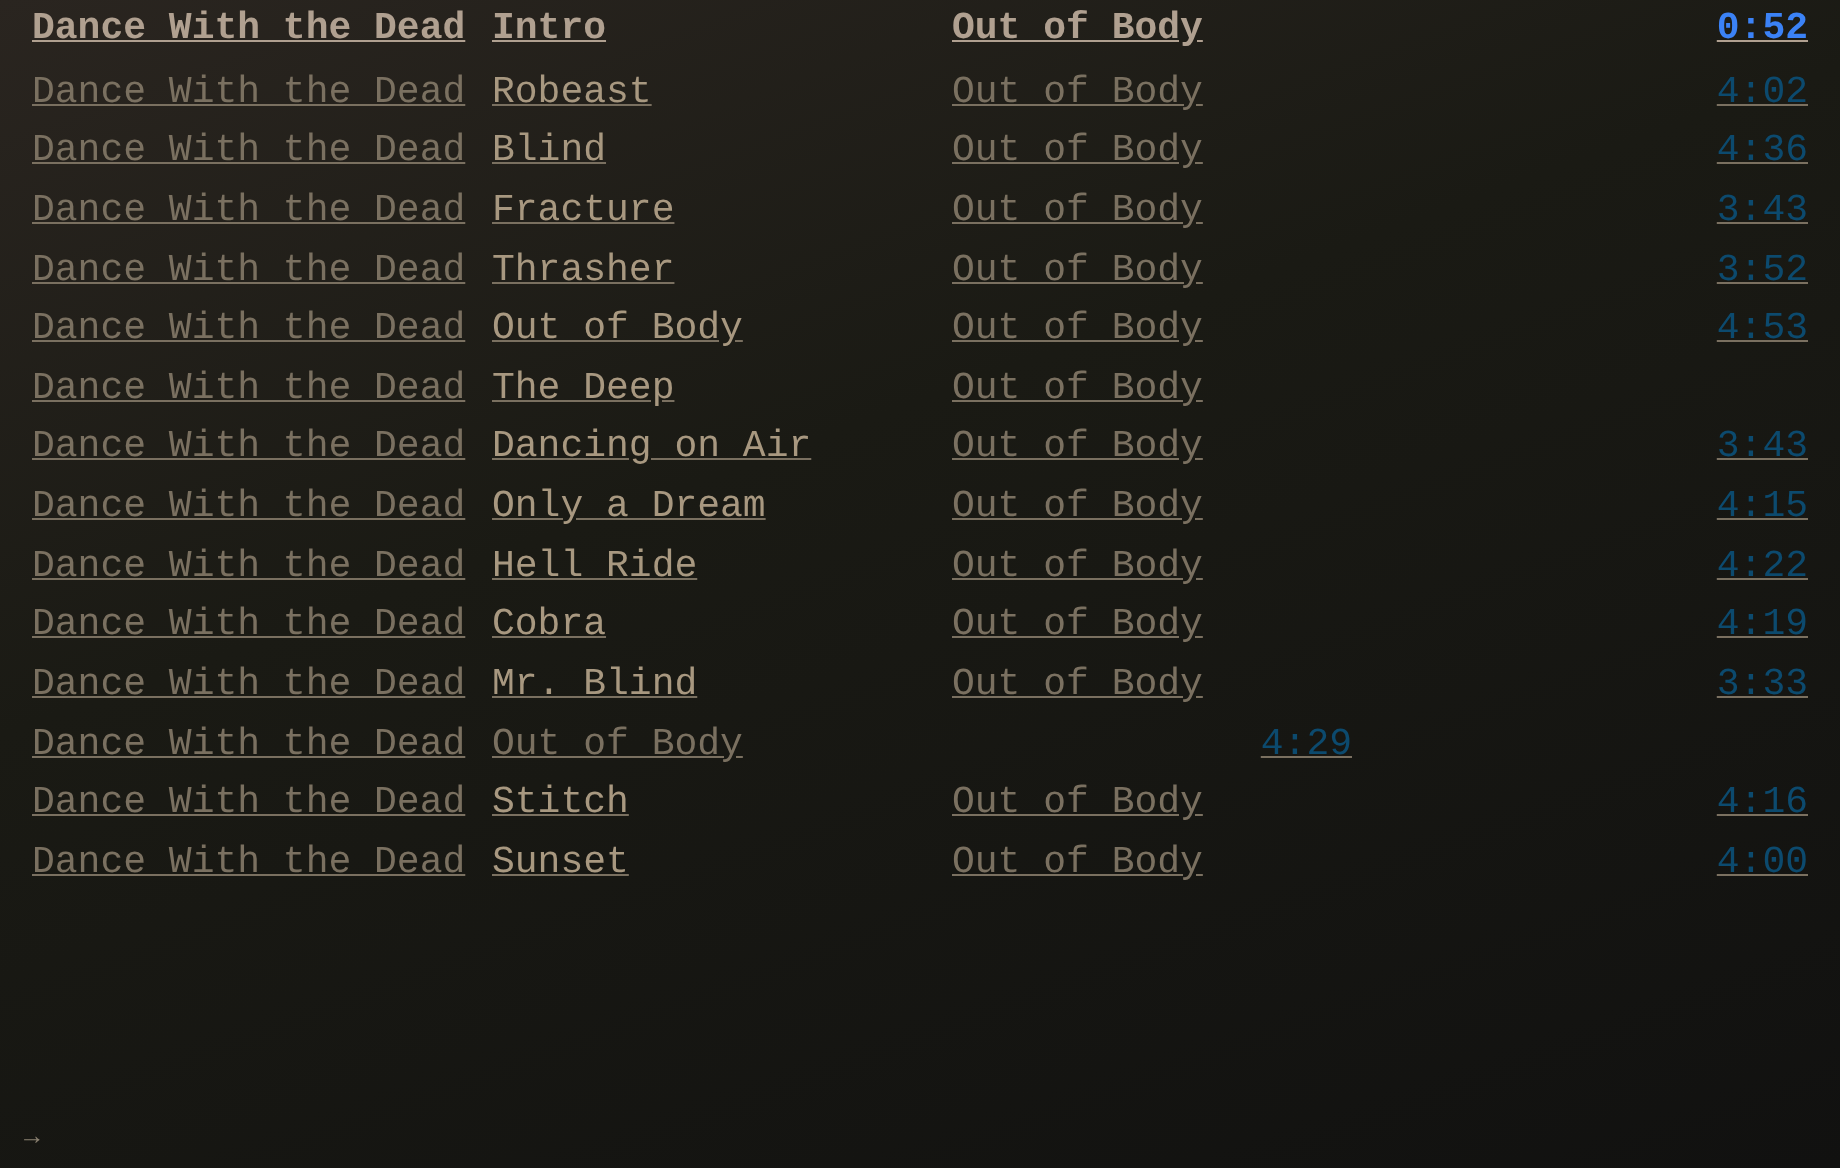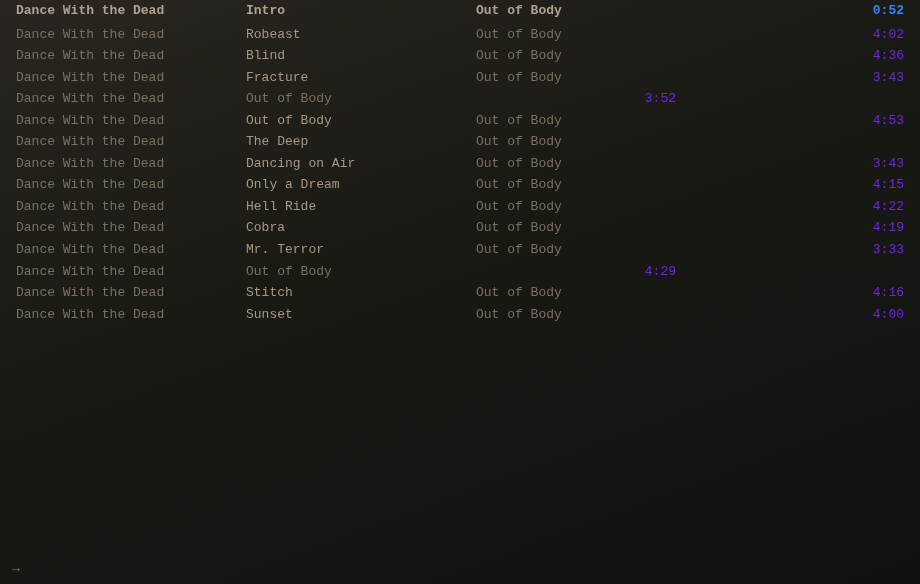--- a/index.html
+++ b/index.html
@@ -20,38 +20,39 @@
 
     .track-list {
       width: 100%;
       padding: 0;
     }
 
     .track-row {
       display: grid;
       grid-template-columns: 230px 230px 200px 1fr;
       padding: 2px 16px 2px 16px;
-      font-size: 13px;
+      font-size: 19px;
       line-height: 1.35;
       color: #7a7060;
+      text-decoration: underline;
     }
 
     .track-row.header {
       color: #b0a090;
       font-weight: bold;
       margin-bottom: 2px;
     }
 
     .col-artist { }
     .col-title { color: #a89880; }
     .track-row.header .col-title { color: #b0a090; }
     .col-album { }
     .col-duration {
       text-align: right;
-      color: #6d28d9;
+      color: #0c4a6e;
     }
     .track-row.header .col-duration {
       color: #3b82f6;
     }
 
     .arrow-indicator {
       position: absolute;
       bottom: 8px;
       left: 12px;
       color: #8a8070;
@@ -82,20 +83,21 @@
       <span class="col-duration">4:36</span>
     </div>
     <div class="track-row">
       <span class="col-artist">Dance With the Dead</span>
       <span class="col-title">Fracture</span>
       <span class="col-album">Out of Body</span>
       <span class="col-duration">3:43</span>
     </div>
     <div class="track-row">
       <span class="col-artist">Dance With the Dead</span>
+      <span class="col-title">Thrasher</span>
       <span class="col-album">Out of Body</span>
       <span class="col-duration">3:52</span>
     </div>
     <div class="track-row">
       <span class="col-artist">Dance With the Dead</span>
       <span class="col-title">Out of Body</span>
       <span class="col-album">Out of Body</span>
       <span class="col-duration">4:53</span>
     </div>
     <div class="track-row">
@@ -122,21 +124,21 @@
       <span class="col-duration">4:22</span>
     </div>
     <div class="track-row">
       <span class="col-artist">Dance With the Dead</span>
       <span class="col-title">Cobra</span>
       <span class="col-album">Out of Body</span>
       <span class="col-duration">4:19</span>
     </div>
     <div class="track-row">
       <span class="col-artist">Dance With the Dead</span>
-      <span class="col-title">Mr. Terror</span>
+      <span class="col-title">Mr. Blind</span>
       <span class="col-album">Out of Body</span>
       <span class="col-duration">3:33</span>
     </div>
     <div class="track-row">
       <span class="col-artist">Dance With the Dead</span>
       <span class="col-album">Out of Body</span>
       <span class="col-duration">4:29</span>
     </div>
     <div class="track-row">
       <span class="col-artist">Dance With the Dead</span>

